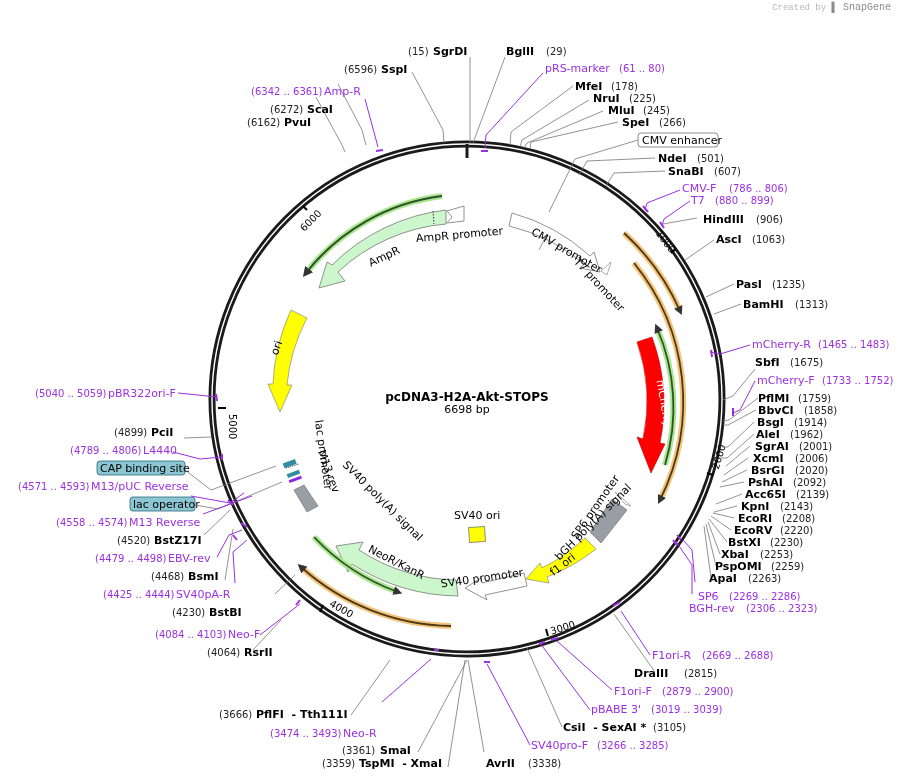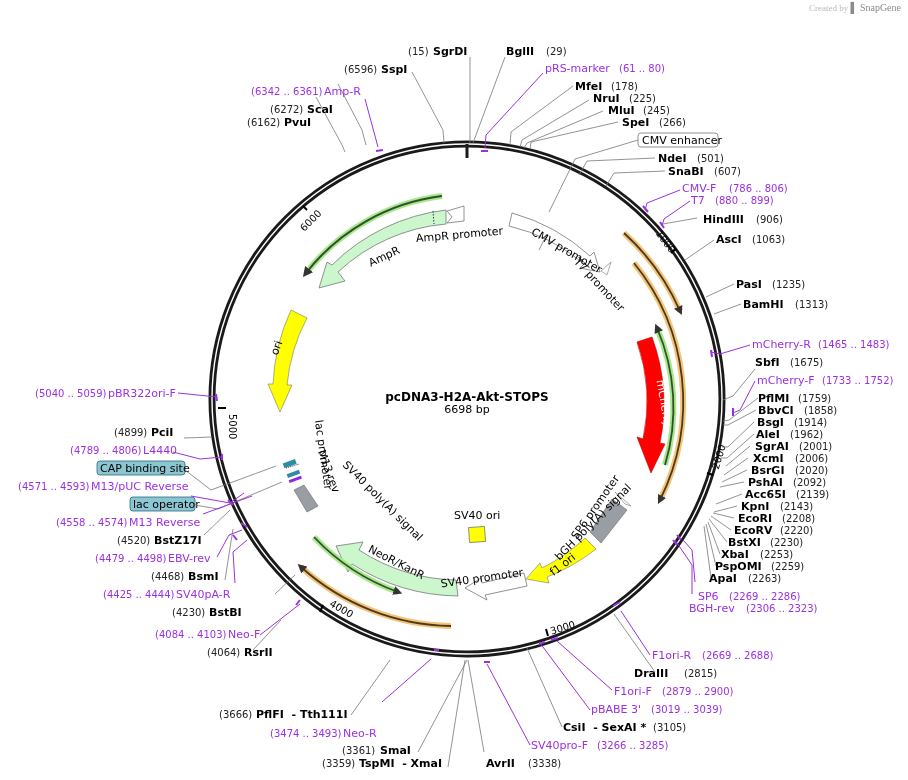--- a/index.html
+++ b/index.html
@@ -5,21 +5,21 @@
   html,body{margin:0;padding:0;background:#ffffff;}
   body{width:908px;height:780px;position:relative;overflow:hidden;font-family:"DejaVu Sans","Liberation Sans",sans-serif;}
   #map{position:absolute;left:0;top:0;width:908px;height:780px;}
   .lbl{font-size:11px;font-family:"DejaVu Sans",sans-serif;}
   .enz{font-weight:bold;fill:#000;}
   .pos{font-size:10px;fill:#222;}
   .prm{fill:#9b30e0;font-size:11px;}
   .prmpos{fill:#9b30e0;font-size:10px;}
   .lead{stroke:#777;stroke-width:0.8;fill:none;}
   .plead{stroke:#9b30e0;stroke-width:1;fill:none;}
-  .credit{position:absolute;right:7px;top:2px;font-size:9px;color:#b8b8b8;font-family:Liberation Serif, serif;text-align:right;}
+  .credit{position:absolute;right:17px;top:2px;font-size:9px;color:#b8b8b8;font-family:Liberation Mono, monospace;text-align:right;}
   .credit b{color:#8a8a8a;font-weight:normal;font-size:10px;}
 </style>
 </head>
 <body>
 
 <div class="credit">
   <span>Created by</span>
   <b>▌</b>
   <b>SnapGene</b>
 </div>

